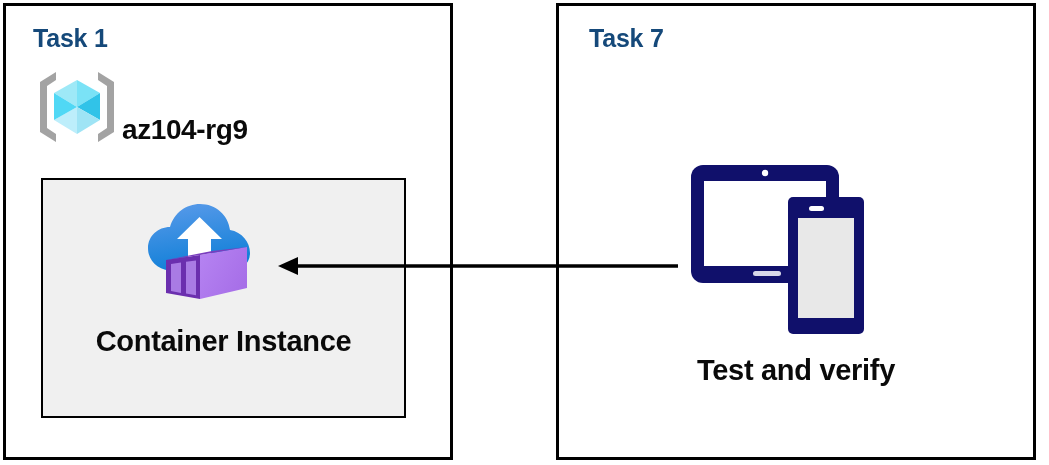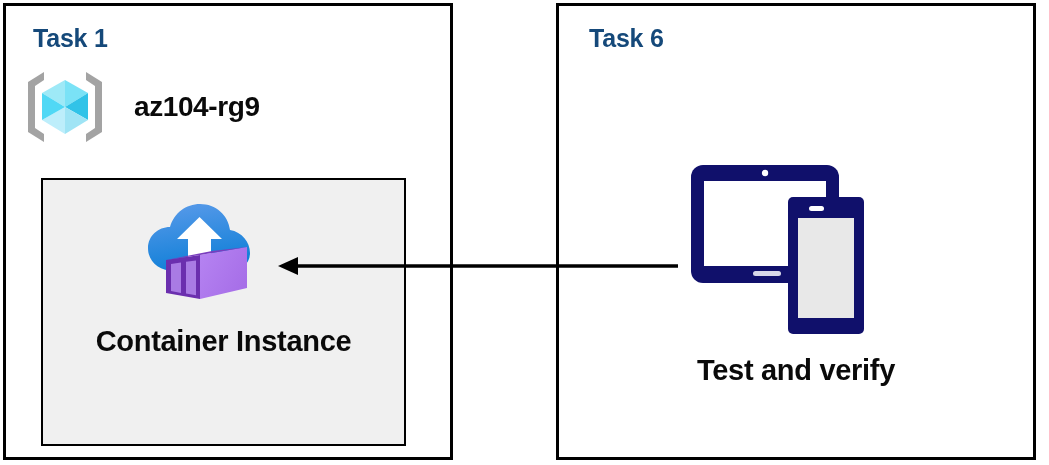--- a/index.html
+++ b/index.html
@@ -48,42 +48,42 @@
     color: #15497a;
     letter-spacing: -0.2px;
     white-space: nowrap;
   }
   #title-task1 { left: 27px; top: 18px; }
   #title-task2 { left: 30px; top: 18px; }
 
   
   #rg-row {
     position: absolute;
-    left: 18px;
+    left: 30px;
     top: 62px;
     display: flex;
-    align-items: center;
-    gap: 28px;
+    align-items: flex-end;
+    gap: 4px;
   }
   #rg-icon { width: 82px; height: 78px; display: block; }
   #rg-label {
     font-size: 28px;
     font-weight: bold;
     color: #0a0a0a;
     letter-spacing: -0.4px;
     white-space: nowrap;
   }
 
   
   #resource-box {
     position: absolute;
     left: 35px;
     top: 172px;
     width: 365px;
-    height: 268px;
+    height: 240px;
     box-sizing: border-box;
     background: #f0f0f0;
     border: 2px solid #000000;
   }
   #aci-icon {
     position: absolute;
     left: 103px;
     top: 20px;
     width: 108px;
     height: 104px;
@@ -202,21 +202,21 @@
 
         <path d="M20 60 L54 55 L101 47 L66 51 Z" fill="#7a3dbe"></path>
       </svg>
 
       <div id="aci-label">Container Instance</div>
     </div>
   </div>
 
   <div class="panel" id="panel-task2">
 
-    <div class="panel-title" id="title-task2">Task 6</div>
+    <div class="panel-title" id="title-task2">Task 7</div>
 
     <svg id="devices-icon" viewBox="0 0 196 180">
 
       <rect x="4" y="4" width="148" height="118" rx="12" ry="12" fill="#10106b"></rect>
 
       <rect x="17" y="20" width="122" height="85" fill="#ffffff"></rect>
 
       <circle cx="78" cy="12" r="3.2" fill="#ffffff"></circle>
 
       <rect x="66" y="110" width="28" height="5" rx="2.5" ry="2.5" fill="#d8d8e8"></rect>

